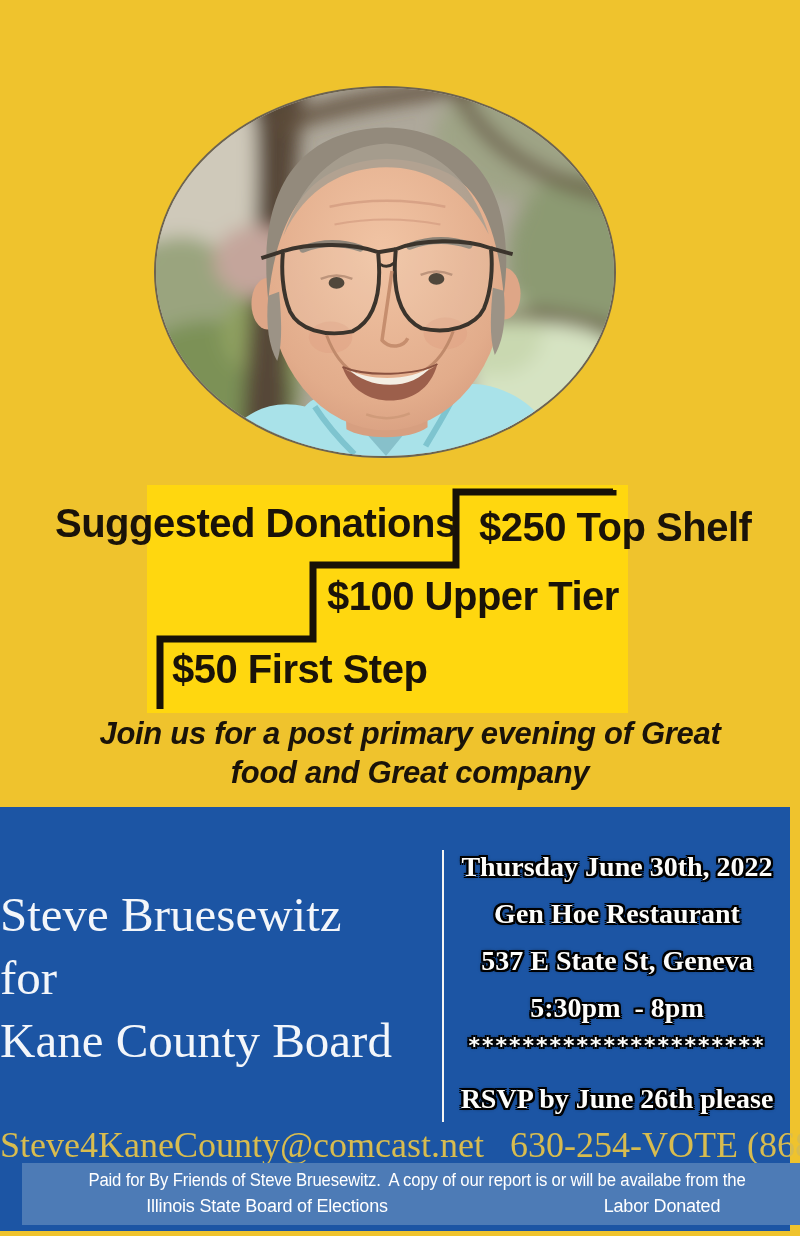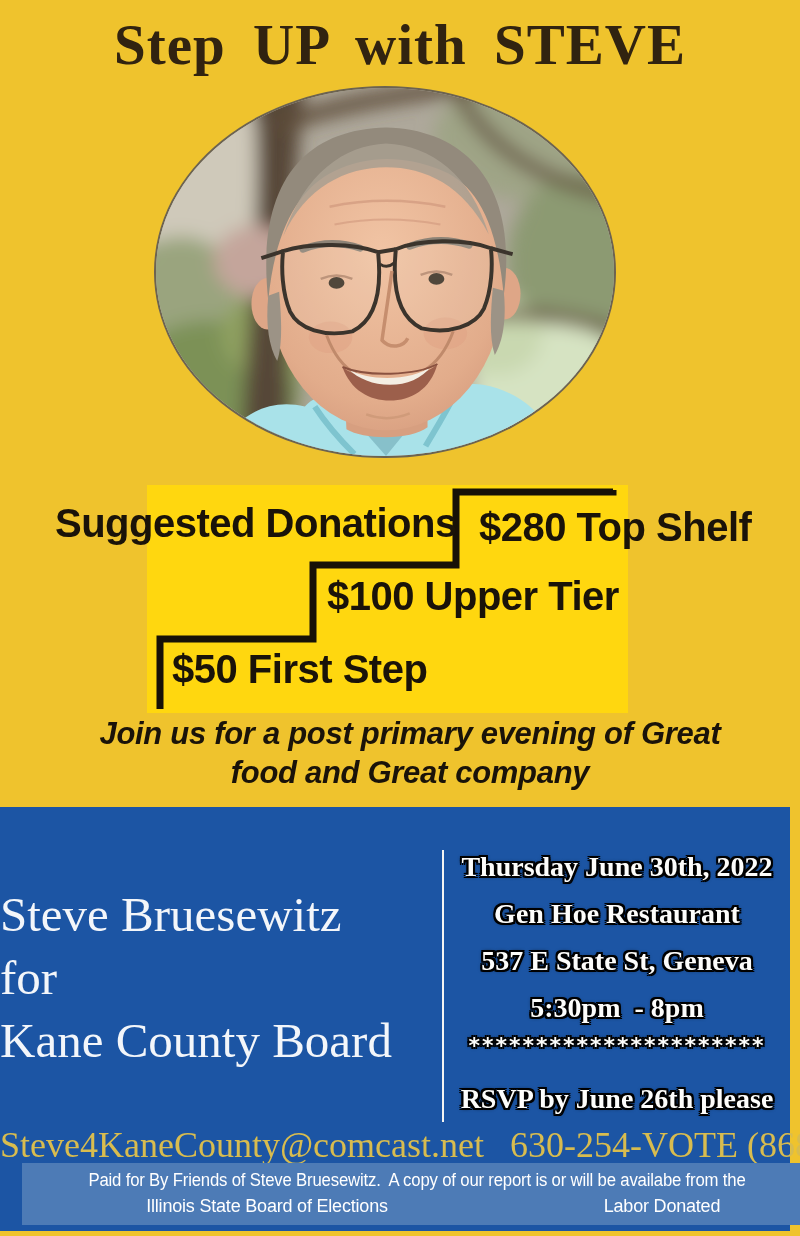--- a/index.html
+++ b/index.html
@@ -83,21 +83,20 @@
   }
   .disc-l2{position:relative;height:26px}
   .disc-board{position:absolute;left:0;top:0;width:490px;text-align:center;letter-spacing:-.2px}
   .disc-labor{position:absolute;left:490px;top:0;width:300px;text-align:center;letter-spacing:-.2px}
 </style>
 </head>
 <body>
 
 <div class="page">
 
-  <div class="abs title">Step UP with STEVE</div>
 
   <div class="abs photo">
     <svg viewBox="0 0 462 372">
       <defs>
         <filter id="blurBg" x="-30%" y="-30%" width="160%" height="160%">
             <feGaussianBlur stdDeviation="9"></feGaussianBlur>
           </filter>
         <radialGradient id="skin" cx="48%" cy="38%" r="75%">
           <stop offset="0%" stop-color="#F1C4A4"></stop>
             <stop offset="70%" stop-color="#E2AC8B"></stop>
@@ -172,21 +171,21 @@
 
       <path d="M212,330 Q234,338 256,329" stroke="#C79272" stroke-width="2.5" fill="none" opacity=".6"></path>
     </svg>
   </div>
 
   <div class="abs panel"></div>
   <svg class="abs steps" viewBox="0 470 800 250">
     <polyline points="613,490 613,492 456,492 456,565 313,565 313,639 160,639 160,709" fill="none" stroke="#171107" stroke-width="7"></polyline>
   </svg>
   <div class="abs steplabel lab-head">Suggested Donations</div>
-  <div class="abs steplabel lab-250">$280 Top Shelf</div>
+  <div class="abs steplabel lab-250">$250 Top Shelf</div>
   <div class="abs steplabel lab-100">$100 Upper Tier</div>
   <div class="abs steplabel lab-50">$50 First Step</div>
 
   <div class="abs invite">
     <div>Join us for a post primary evening of Great</div>
     <div>food and Great company</div>
   </div>
 
   <div class="abs bluebox"></div>
 

